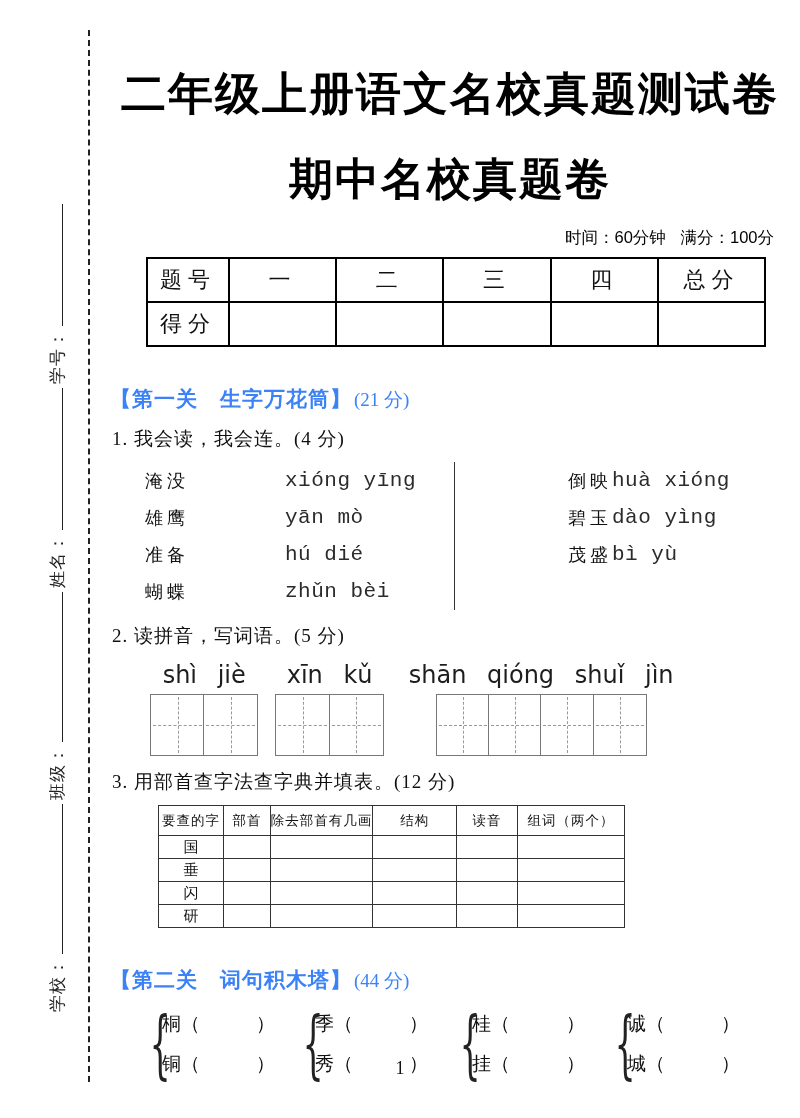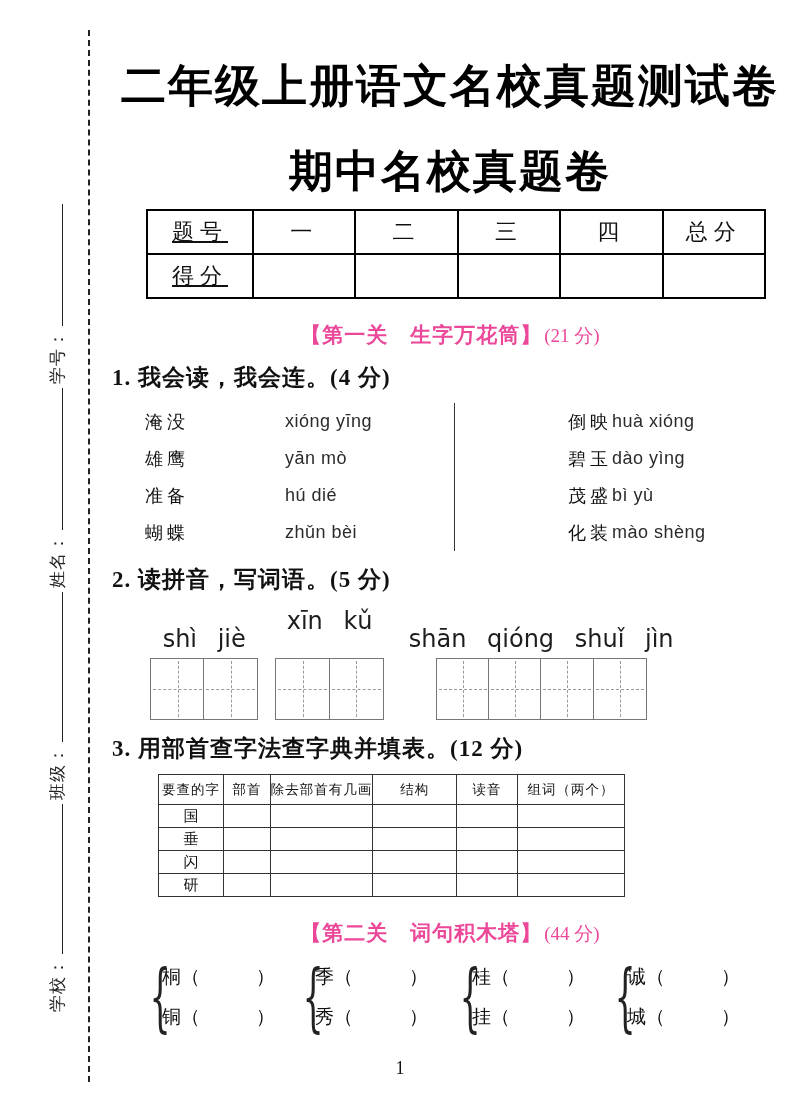--- a/index.html
+++ b/index.html
@@ -19,58 +19,58 @@
     display:flex; align-items:baseline; font-size:17px; color:#222;
     white-space:nowrap;
   }
   .seal-label { letter-spacing:1px; padding:0 4px; }
   .seal-line { display:inline-block; border-bottom:1.6px solid #222; }
   .seal-line.l1 { width:150px; }
   .seal-line.l2 { width:150px; }
   .seal-line.l3 { width:142px; }
   .seal-line.l4 { width:122px; }
   
-  .content { position:absolute; left:110px; top:4px; width:680px; }
+  .content { position:absolute; left:110px; top:12px; width:680px; }
   .title {
     margin-top:52px; text-align:center; font-family:"Liberation Sans", sans-serif;
     font-weight:900; font-size:45px; letter-spacing:2px; color:#000; white-space:nowrap;
   }
   .subtitle {
     margin-top:26px; text-align:center; font-family:"Liberation Sans", sans-serif;
     font-weight:900; font-size:44px; letter-spacing:2px; color:#000;
   }
   .meta {
     margin-top:18px; text-align:right; padding-right:16px; font-size:16.5px;
     font-family:"Liberation Sans", sans-serif; color:#000;
   }
   .meta span + span { margin-left:10px; }
   
   table.score {
     margin:8px 0 0 36px; width:620px; border-collapse:collapse;
     table-layout:fixed; text-align:center; font-size:22px;
   }
   table.score td { border:2px solid #000; height:44px; letter-spacing:6px; }
-  table.score td:first-child { width:106px;text-decoration:underline; }
-  
-  .sec-head { margin-top:22px; text-align:center; font-size:21px; color:#ec4899; }
+  table.score td:first-child { width:82px; }
+  
+  .sec-head { margin-top:38px; font-size:21px; color:#3b82f6; }
   .sec-head .b { font-family:"Liberation Sans", sans-serif; font-weight:900; letter-spacing:1px; }
   .sec-head .s { font-size:19px; margin-left:2px; }
-  .qtext { margin:13px 0 0 2px; font-size:23px; letter-spacing:1px;font-weight:bold; }
+  .qtext { margin:13px 0 0 2px; font-size:19px; letter-spacing:1px; }
   
   .match { display:flex; margin-top:10px; }
   .match-col { width:345px; border-right:1.6px solid #333; padding-left:35px; }
   .match-col.right { width:335px; border-right:none; padding-left:25px; }
   .match-row { display:flex; height:37px; align-items:center; }
   .match-word { width:140px; font-size:18px; letter-spacing:4px; }
   .match-col.right .match-word { width:132px;text-align:right; }
-  .match-pinyin { font-family:Liberation Sans, sans-serif; font-size:18px; color:#2b2b2b; letter-spacing:0.5px; }
+  .match-pinyin { font-family:Liberation Mono, monospace; font-size:21px; color:#2b2b2b; letter-spacing:0.5px; }
   
   .grids { display:flex; margin-top:12px; align-items:flex-end; }
   .grid-group { display:flex; flex-direction:column; align-items:center; }
-  .g1 { margin-left:40px; } .g2 { margin-left:26px; } .g3 { margin-left:17px;gap:18px; } .g4 { margin-left:25px; }
+  .g1 { margin-left:40px; } .g2 { margin-left:26px; } .g3 { margin-left:17px; } .g4 { margin-left:25px; }
   .grid-label {
     font-family:"DejaVu Sans", sans-serif; font-size:24px; color:#1d1d1d;
     word-spacing:13px; margin-bottom:5px; white-space:nowrap;
   }
   .tz-row { display:flex; }
   .tz-cell {
     width:55px; height:62px; border:1.6px solid #777; margin-left:-1.6px;
     position:relative; background:#fff;
   }
   .tz-row .tz-cell:first-child { margin-left:0; }
@@ -125,20 +125,24 @@
     <span class="seal-label">姓名：</span>
     <span class="seal-line l3"></span>
     <span class="seal-label">学号：</span>
     <span class="seal-line l4"></span>
   </div>
 
   <div class="content">
 
     <div class="title">二年级上册语文名校真题测试卷</div>
     <div class="subtitle">期中名校真题卷</div>
+    <div class="meta">
+      <span>时间：60分钟</span>
+      <span>满分：100分</span>
+    </div>
 
     <table class="score">
       <tbody>
           <tr>
         <td>题号</td>
         <td>一</td>
         <td>二</td>
         <td>三</td>
         <td>四</td>
         <td>总分</td>
@@ -185,24 +189,20 @@
           <span class="match-pinyin">huà xióng</span>
         </div>
         <div class="match-row">
           <span class="match-word">碧玉</span>
           <span class="match-pinyin">dào yìng</span>
         </div>
         <div class="match-row">
           <span class="match-word">茂盛</span>
           <span class="match-pinyin">bì yù</span>
         </div>
-        <div class="match-row">
-          <span class="match-word">化装</span>
-          <span class="match-pinyin">mào shèng</span>
-        </div>
       </div>
     </div>
 
     <div class="qtext">2. 读拼音，写词语。(5 分)</div>
 
     <div class="grids">
       <div class="grid-group g1">
         <div class="grid-label">shì jiè</div>
         <div class="tz-row">
           <div class="tz-cell"></div>

